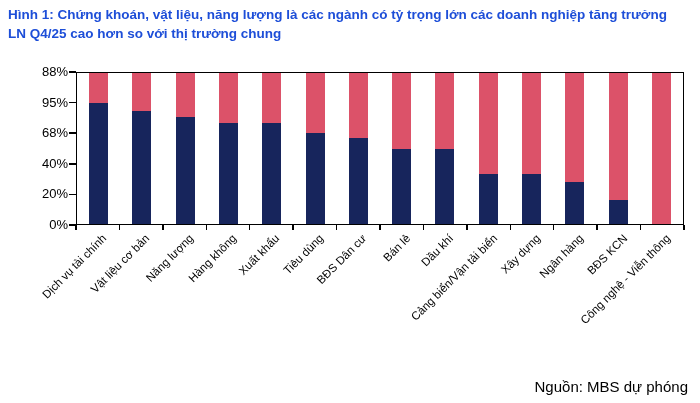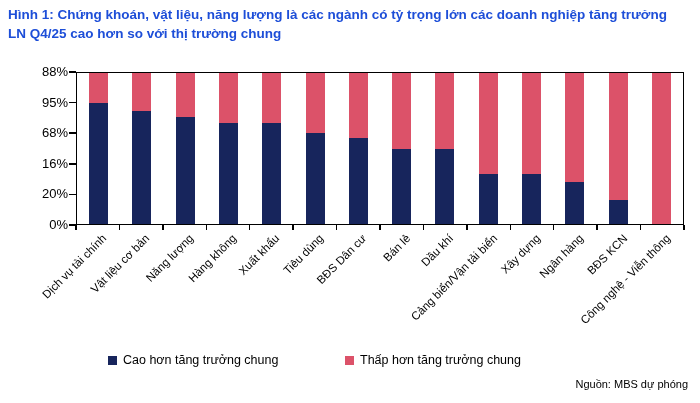--- a/index.html
+++ b/index.html
@@ -12,21 +12,21 @@
   .slot{flex:1 1 0;height:100%;display:flex;justify-content:center;}
   .bar{width:44%;height:100%;display:flex;flex-direction:column;}
   .bar .seg{width:100%;}
   .ylabel{position:absolute;left:2px;width:66px;text-align:right;font-size:13px;}
   .ytick{position:absolute;left:69px;width:7px;height:1.5px;background:#000;}
   .xtick{position:absolute;top:225px;width:1.5px;height:5px;background:#000;}
   .xlabel{position:absolute;width:220px;text-align:right;font-size:11.5px;
           white-space:nowrap;transform-origin:100% 0;transform:rotate(-45deg);}
   .legend-item{position:absolute;top:353px;display:flex;align-items:center;font-size:12.5px;}
   .swatch{width:9px;height:9px;margin-right:6px;display:inline-block;}
-  .source{position:absolute;right:12px;top:378px;font-size:11px;}
+  .source{position:absolute;right:12px;top:378px;font-size:15px;}
 </style>
 </head>
 <body>
 
 <div class="page">
   <div class="title">Hình 1: Chứng khoán, vật liệu, năng lượng là các ngành có tỷ trọng lớn các doanh nghiệp tăng trưởng LN Q4/25 cao hơn so với thị trường chung</div>
 
   <div class="plot">
       <div class="slot">
         <div class="bar">
@@ -107,35 +107,27 @@
         </div>
       </div>
       <div class="slot">
         <div class="bar">
           <div class="seg" style="height: 100%; background: rgb(220, 82, 105);"></div>
           <div class="seg" style="height: 0%; background: rgb(23, 37, 92);"></div>
         </div>
       </div>
     </div>
 
-  <div class="legend-item" style="left:108px">
-    <span class="swatch" style="background: rgb(23, 37, 92);"></span>
-    <span>Cao hơn tăng trưởng chung</span>
-  </div>
-  <div class="legend-item" style="left:345px">
-    <span class="swatch" style="background: rgb(220, 82, 105);"></span>
-    <span>Thấp hơn tăng trưởng chung</span>
-  </div>
 
   <div class="source">Nguồn: MBS dự phóng</div>
 <span class="ylabel" style="top: 217px;">0%</span>
     <span class="ytick" style="top: 224.25px;"></span>
     <span class="ylabel" style="top: 186.4px; text-align: right;">20%</span>
     <span class="ytick" style="top: 193.65px;"></span>
-    <span class="ylabel" style="top: 155.8px;">16%</span>
+    <span class="ylabel" style="top: 155.8px;">40%</span>
     <span class="ytick" style="top: 163.05px;"></span>
     <span class="ylabel" style="top: 125.2px;">68%</span>
     <span class="ytick" style="top: 132.45px;"></span>
     <span class="ylabel" style="top: 94.6px;">95%</span>
     <span class="ytick" style="top: 101.85px;"></span>
     <span class="ylabel" style="top: 64px;">88%</span>
     <span class="ytick" style="top: 71.25px;"></span>
     <span class="xtick" style="left: 75.25px;"></span>
     <span class="xtick" style="left: 118.679px;"></span>
     <span class="xtick" style="left: 162.107px;"></span>

